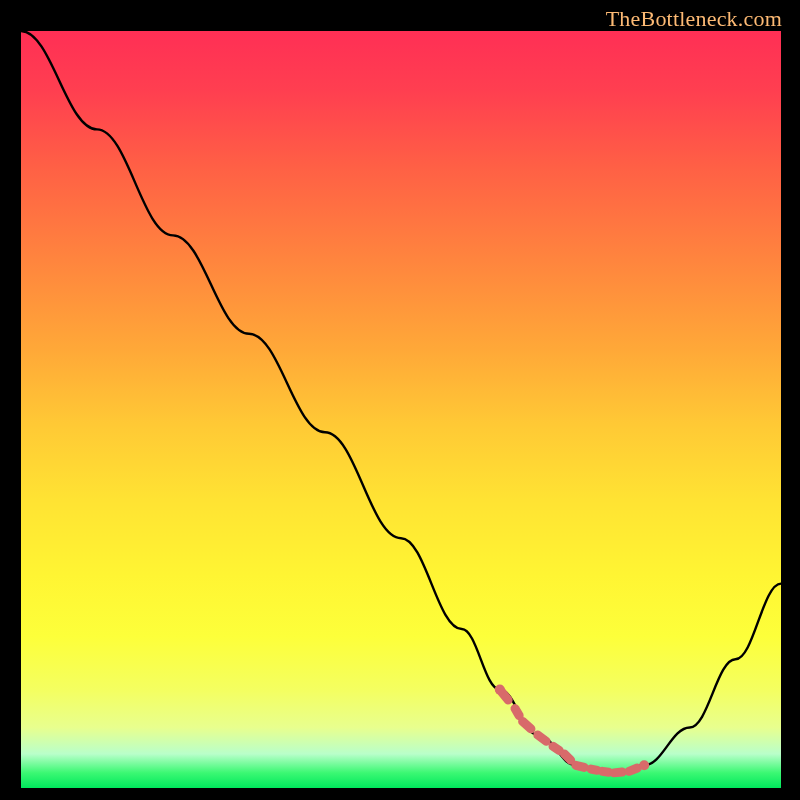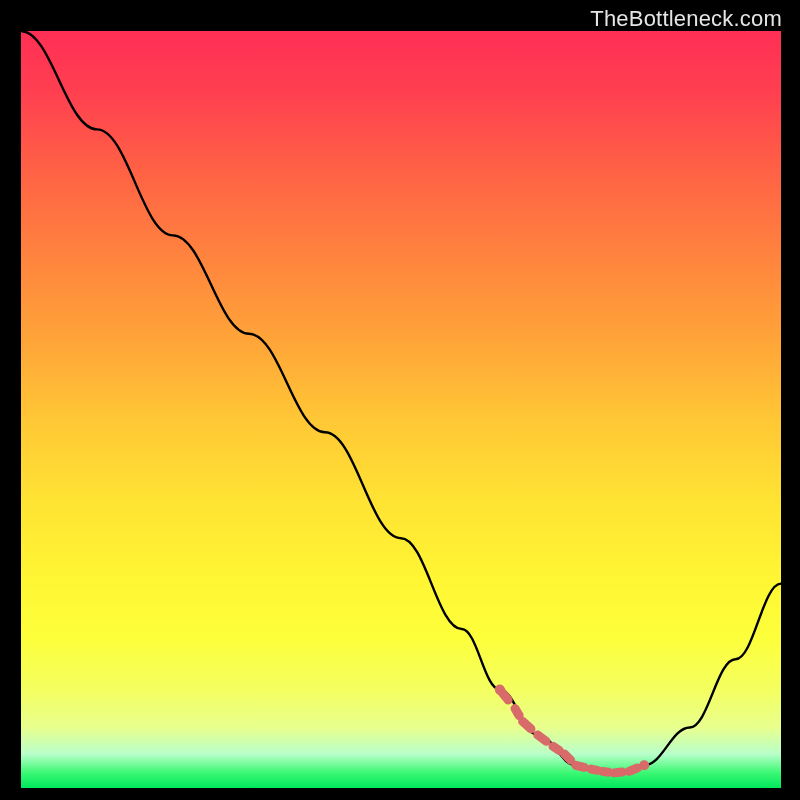--- a/index.html
+++ b/index.html
@@ -8,25 +8,26 @@
     width: 800px;
     height: 800px;
     background: #000;
     position: relative;
     font-family: Arial, sans-serif;
   }
   .watermark {
     position: absolute;
     top: 6px;
     right: 18px;
-    color: #e5e5e5;
+    color: #fdba74;
     font-size: 22px;
     font-weight: 500;
     z-index: 20;
     letter-spacing: 0.2px;
+    font-family: Liberation Serif, serif;
   }
   .plot-frame {
     position: absolute;
     left: 21px;
     top: 31px;
     width: 760px;
     height: 757px;
     background: #000;
     overflow: hidden;
   }

